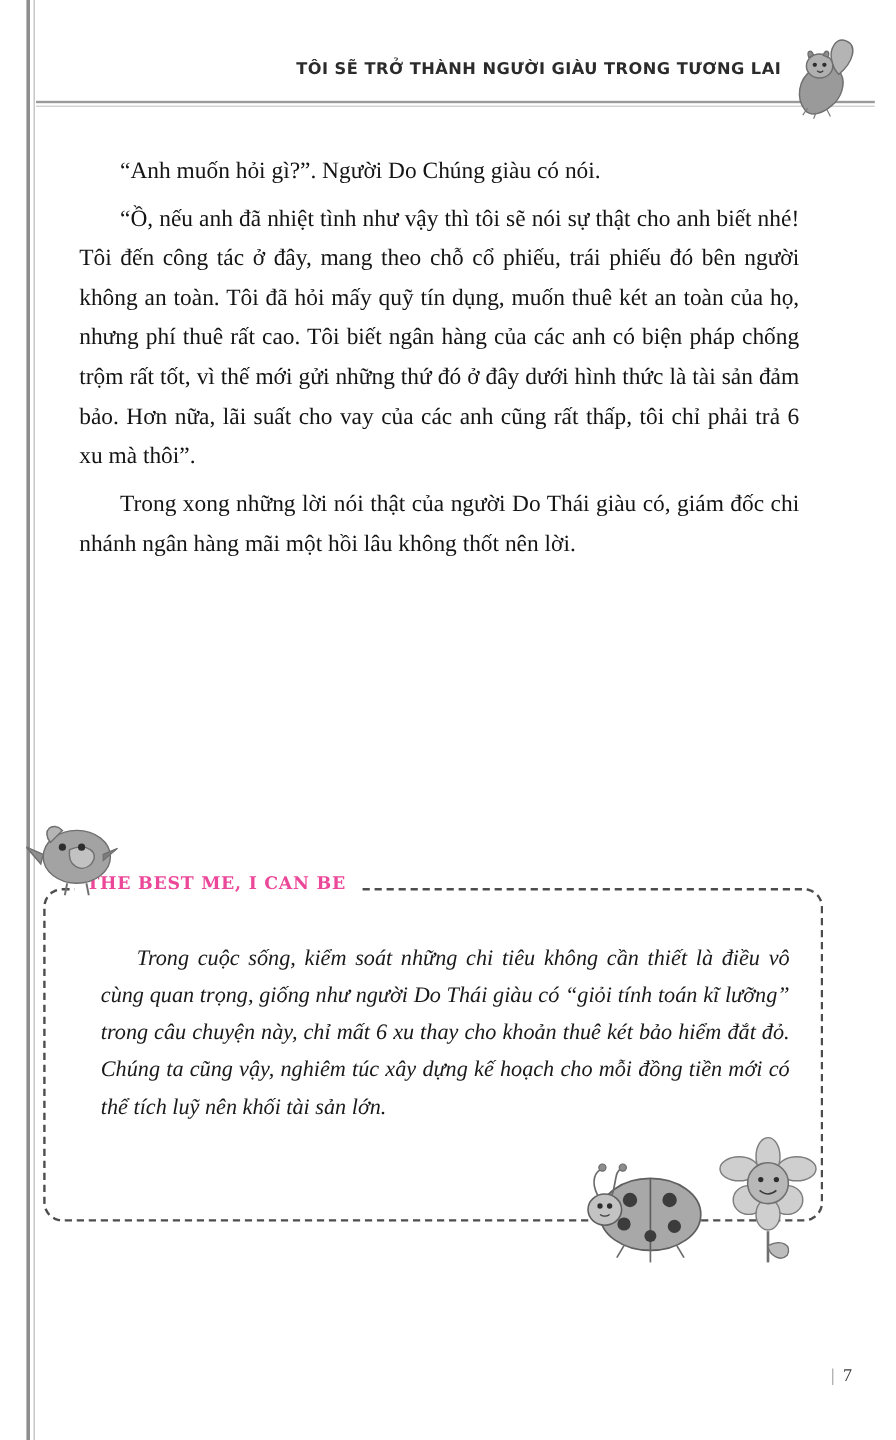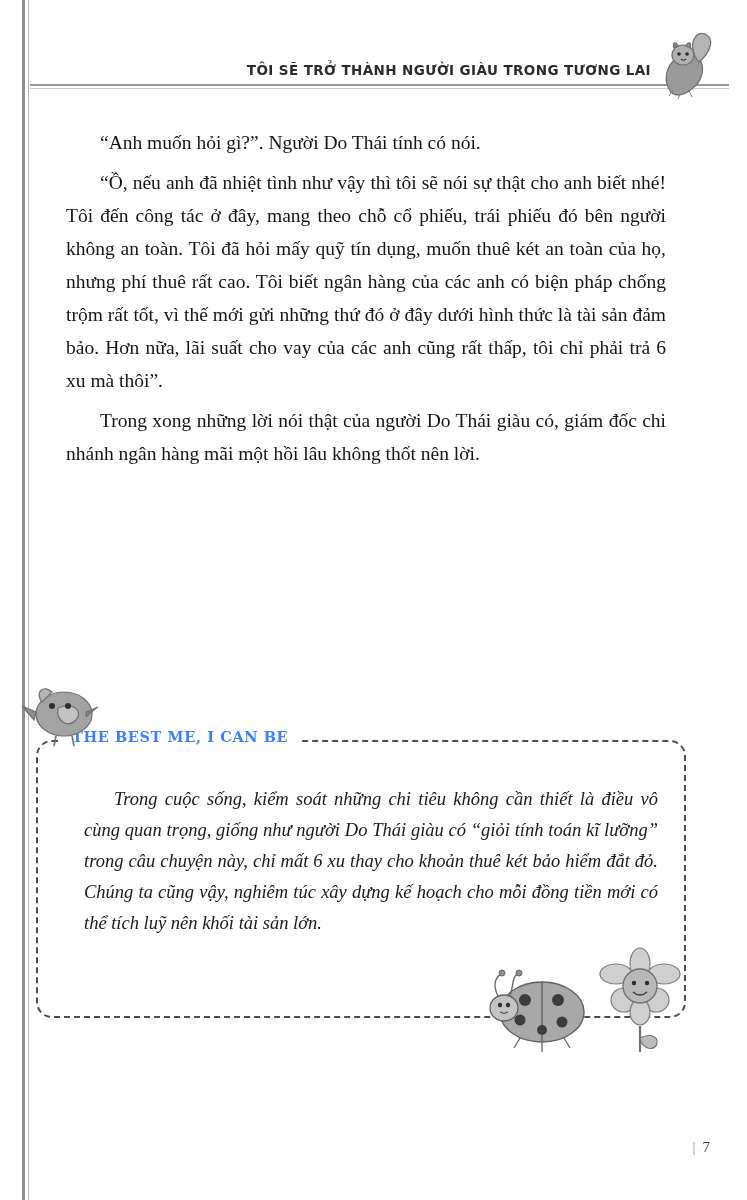--- a/index.html
+++ b/index.html
@@ -46,21 +46,21 @@
   .header {
     position: absolute;
     left: 30px;
     top: 28px;
     right: 18px;
     height: 62px;
   }
   .header-title {
     position: absolute;
     right: 78px;
-    top: 34px;
+    top: 22px;
     font-family: "DejaVu Sans", sans-serif;
     font-weight: bold;
     font-size: 13.5px;
     letter-spacing: 0.4px;
     color: #2b2b2b;
     white-space: nowrap;
   }
   .header-rule {
     position: absolute;
     left: 0;
@@ -115,21 +115,21 @@
   .callout-title {
     position: absolute;
     left: 62px;
     top: 728px;
     background: #ffffff;
     padding: 0 12px 0 10px;
     font-family: "DejaVu Serif", serif;
     font-weight: bold;
     font-size: 14.5px;
     letter-spacing: 0.6px;
-    color: #3b82f6;
+    color: #ec4899;
     white-space: nowrap;
   }
   .callout-text {
     position: absolute;
     left: 72px;
     top: 784px;
     width: 574px;
     font-family: "Liberation Serif", serif;
     font-style: italic;
     font-size: 18.5px;
@@ -197,21 +197,21 @@
       <path d="M28 31 q2.5 2.5 5 0" stroke="#3a3a3a" stroke-width="1.1" fill="none"></path>
       <g stroke="#7a7a7a" stroke-width="1" fill="none">
         <path d="M20 62 l-4 6"></path>
           <path d="M27 66 l-2 5"></path>
           <path d="M36 63 l3 6"></path>
       </g>
     </svg>
   </div>
 
   <div class="content">
-    <p class="para first">“Anh muốn hỏi gì?”. Người Do Thái tính có nói.</p>
+    <p class="para first">“Anh muốn hỏi gì?”. Người Do Chúng giàu có nói.</p>
     <p class="para">“Ồ, nếu anh đã nhiệt tình như vậy thì tôi sẽ nói sự thật cho anh biết nhé! Tôi đến công tác ở đây, mang theo chỗ cổ phiếu, trái phiếu đó bên người không an toàn. Tôi đã hỏi mấy quỹ tín dụng, muốn thuê két an toàn của họ, nhưng phí thuê rất cao. Tôi biết ngân hàng của các anh có biện pháp chống trộm rất tốt, vì thế mới gửi những thứ đó ở đây dưới hình thức là tài sản đảm bảo. Hơn nữa, lãi suất cho vay của các anh cũng rất thấp, tôi chỉ phải trả 6 xu mà thôi”.</p>
     <p class="para">Trong xong những lời nói thật của người Do Thái giàu có, giám đốc chi nhánh ngân hàng mãi một hồi lâu không thốt nên lời.</p>
   </div>
 
   <div class="callout"></div>
   <div class="callout-title">THE BEST ME, I CAN BE</div>
   <div class="callout-text">Trong cuộc sống, kiểm soát những chi tiêu không cần thiết là điều vô cùng quan trọng, giống như người Do Thái giàu có “giỏi tính toán kĩ lưỡng” trong câu chuyện này, chỉ mất 6 xu thay cho khoản thuê két bảo hiểm đắt đỏ. Chúng ta cũng vậy, nghiêm túc xây dựng kế hoạch cho mỗi đồng tiền mới có thể tích luỹ nên khối tài sản lớn.</div>
 
   <svg class="bird" viewBox="0 0 92 86">
     <g fill="#a3a3a3" stroke="#6f6f6f" stroke-width="1.2">

